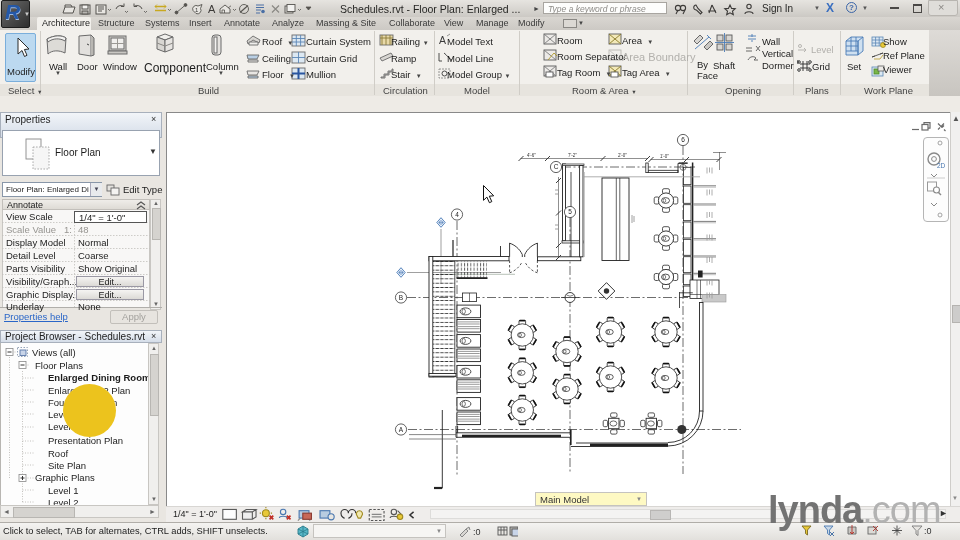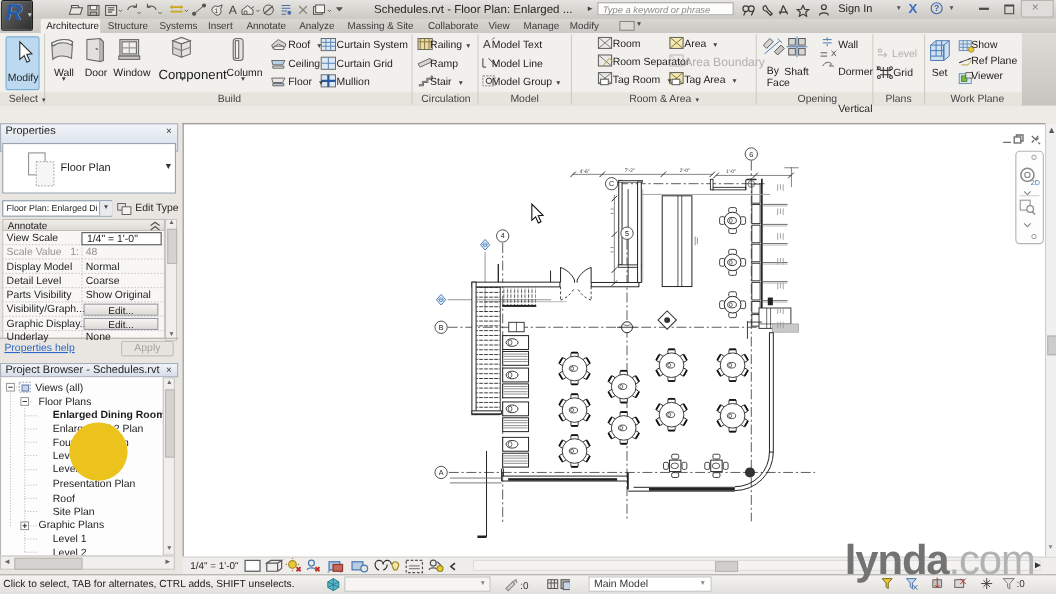--- a/index.html
+++ b/index.html
@@ -254,21 +254,21 @@
       </g>
   <g>
         <path d="M54,15 l6,0 m-6,3 6,0 M64,13 l4,5 m-4,0 l4,-5" stroke="#5a5a5a"></path>
       </g>
   <path d="M56,27 c2,-4 6,-4 8,-2 l-2,2 h4" fill="none"></path>
  </g>
 </svg>
 <div class="abs" style="left:697px;top:59px;font-size:9.5px;color:#1c1c1c;">By<br>Face</div>
 <div class="abs" style="left:713px;top:60px;font-size:9.5px;color:#1c1c1c;">Shaft</div>
 <div class="abs" style="left:762px;top:36px;font-size:9.5px;color:#1c1c1c;">Wall</div>
-<div class="abs" style="left:762px;top:48px;font-size:9.5px;color:#1c1c1c;margin-top:46px;">Vertical</div>
+<div class="abs" style="left:762px;top:48px;font-size:9.5px;color:#1c1c1c;">Vertical</div>
 <div class="abs" style="left:762px;top:60px;font-size:9.5px;color:#1c1c1c;">Dormer</div>
 
 <svg class="abs" style="left:797px;top:42px;" width="40" height="32" viewBox="0 0 40 32">
  <g stroke="#b8b6b2" stroke-width="1" fill="none">
   <path d="M1,8 h8 m0,0 l-2,-2 m2,2 l-2,2"></path>
       <circle cx="3" cy="4" r="1.5"></circle>
  </g>
  <g stroke="#3a3a3a" stroke-width="1" fill="none">
   <path d="M3,22 h10 M3,26 h10 M6,19 v10 M10,19 v10"></path>
       <circle cx="2" cy="20" r="1.3"></circle>
@@ -737,21 +737,21 @@
   <path d="M2,10 L8,4 l2,2 -6,6 Z M8,4 l3,-2 1,3" fill="#d8d6d2"></path>
  </g>
  <text x="15" y="10" font-size="9" fill="#333" font-family="Liberation Sans">:0</text>
  <g stroke="#555" stroke-width="0.9" fill="#e8e6e2">
   <rect x="40" y="2" width="9" height="8"></rect>
       <path d="M40,5 h9 M43,2 v8 M46,2 v8"></path>
   <rect x="52" y="2" width="8" height="8" fill="#b8b6b2"></rect>
       <rect x="54" y="4" width="8" height="7" fill="#c8d4e8"></rect>
  </g>
 </svg>
-<div class="abs" style="left:535px;top:524px;width:112px;height:14px;background:#ffffff;border:1px solid #c5c3bf;box-sizing:border-box;z-index:3;">
+<div class="abs" style="left:535px;top:492px;width:112px;height:14px;background:#fef9c3;border:1px solid #c5c3bf;box-sizing:border-box;z-index:3;">
  <div class="abs" style="left:4px;top:1px;font-size:9.5px;color:#333;">Main Model</div>
  <div class="abs" style="left:100px;top:3px;font-size:6px;color:#888;">▼</div>
 </div>
 <svg class="abs" style="left:800px;top:524px;z-index:3;" width="140" height="14" viewBox="0 0 140 14">
  <g stroke="#7a6a20" stroke-width="0.9" fill="#e8c838">
   <path d="M2,2 h9 l-3.5,4 v5 l-2,-1.5 v-3.5 Z"></path>
  </g>
  <g stroke="#4a78b0" stroke-width="0.9" fill="#c8d8e8">
   <path d="M24,2 h9 l-3.5,4 v5 l-2,-1.5 v-3.5 Z"></path>
       <path d="M30,8 l4,4 m0,-4 l-4,4" stroke="#3a68a0"></path>

